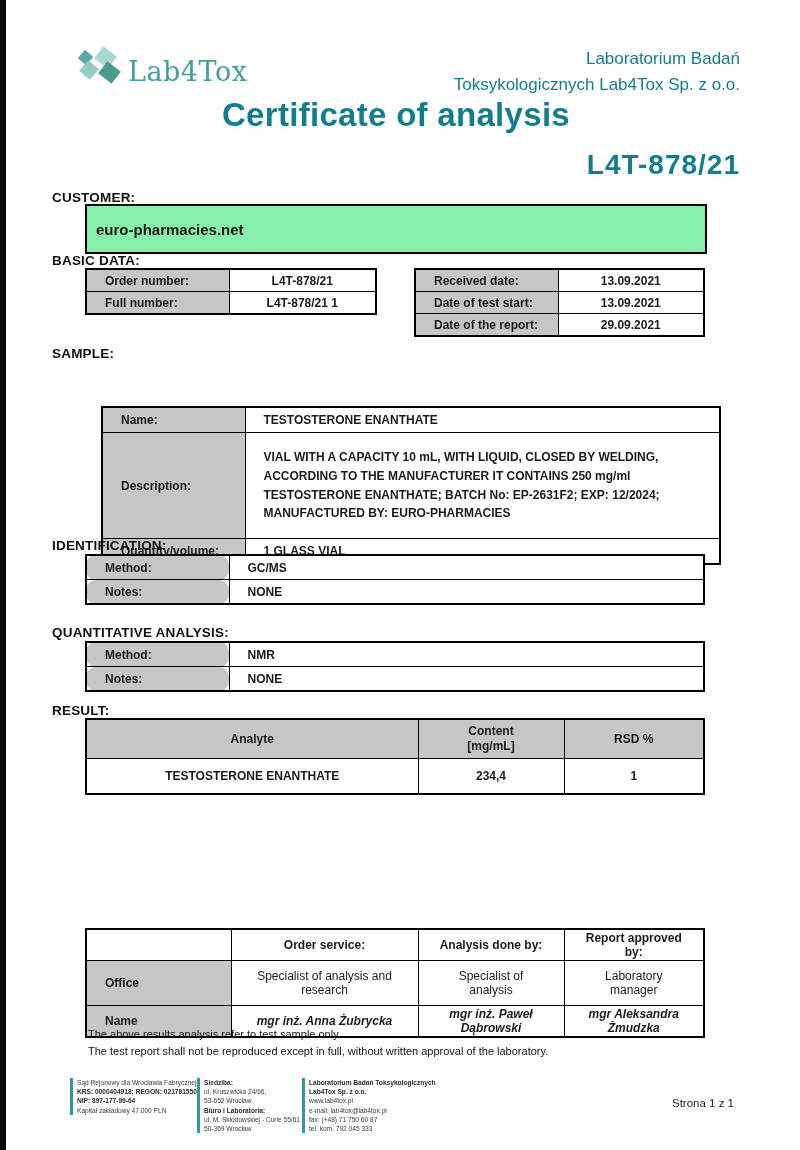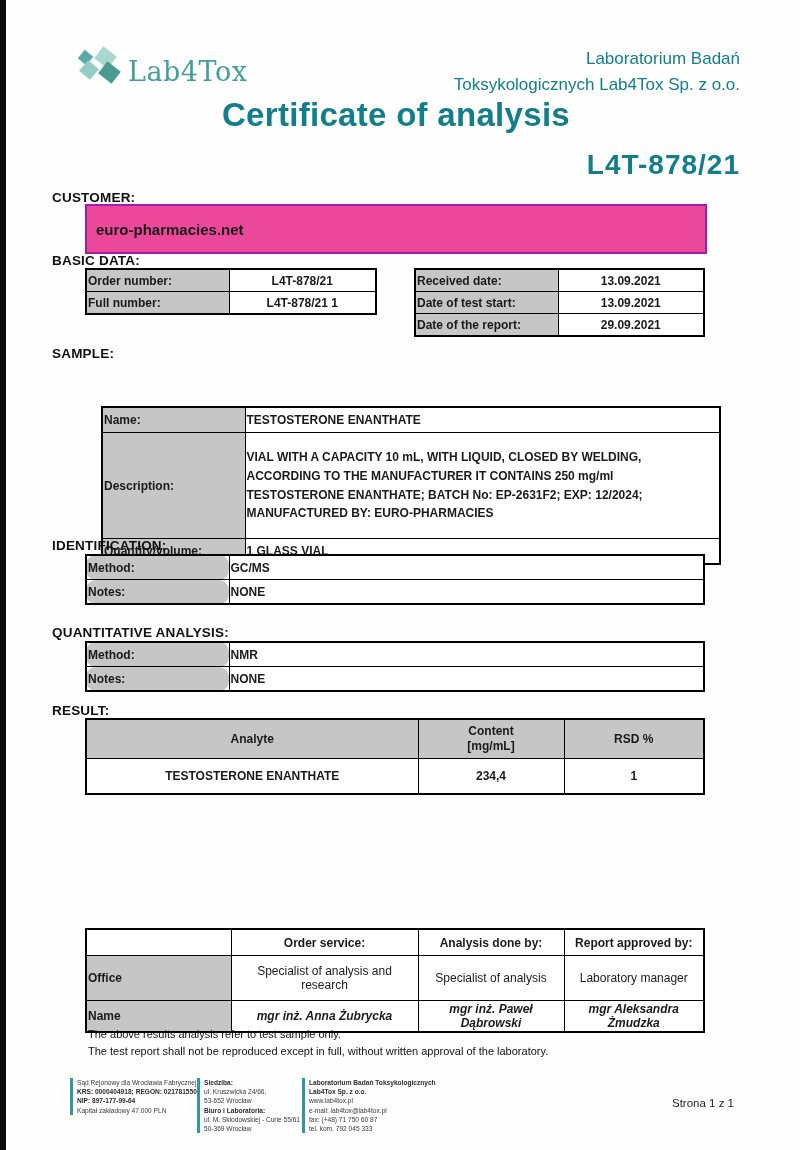--- a/index.html
+++ b/index.html
@@ -12,27 +12,27 @@
   
   .logo{position:absolute;left:72px;top:46px;display:flex;align-items:center;gap:4px;}
   .logo-text{font-family:"DejaVu Serif",serif;font-size:27px;color:#459e99;letter-spacing:0.5px;}
   .org{position:absolute;right:60px;top:46px;text-align:right;color:#127e8b;font-weight:normal;font-size:17px;line-height:1.55;}
   .doc-title{position:absolute;left:0;top:96px;width:792px;text-align:center;color:#127e8b;font-weight:bold;font-size:33px;letter-spacing:0.3px;}
   .cert-num{position:absolute;right:60px;top:149px;color:#127e8b;font-weight:bold;font-size:28px;letter-spacing:1px;}
   
   .sect{position:absolute;left:52px;font-size:13.5px;font-weight:bold;color:#111;letter-spacing:0.2px;}
   
   table{border-collapse:collapse;table-layout:fixed;position:absolute;background:#fff;}
-  td,th{border:1.5px solid #000;font-size:12px;padding:1px 1px;overflow:hidden;}
+  td,th{border:1.5px solid #000;font-size:12px;padding:1px 18px;overflow:hidden;}
   table{border:2px solid #000;}
   .lbl{background:#c6c6c6;font-weight:600;text-align:left;}
   .val{text-align:center;font-weight:600;}
   .val-left{text-align:left;font-weight:600;}
   
-  .cust-box{position:absolute;left:85px;top:204px;width:618px;height:46px;border:2px solid #a21caf;display:flex;align-items:center;background:#ec4899;}
+  .cust-box{position:absolute;left:85px;top:204px;width:618px;height:46px;border:2px solid #000000;display:flex;align-items:center;background:#86efac;}
   .cust-box span{font-size:15px;font-weight:bold;padding-left:9px;}
   
   .t-basic-l{left:85px;top:268px;width:290px;}
   .t-basic-r{left:414px;top:268px;width:289px;}
   .t-basic-l td,.t-basic-r td{height:19px;}
   
   .t-sample{left:101px;top:362px;width:618px;margin-top:44px;}
   .row-name td{height:22px;}
   .row-desc td{height:103px;}
   .row-desc .val-left{vertical-align:middle;line-height:1.55;padding-right:10px;}

